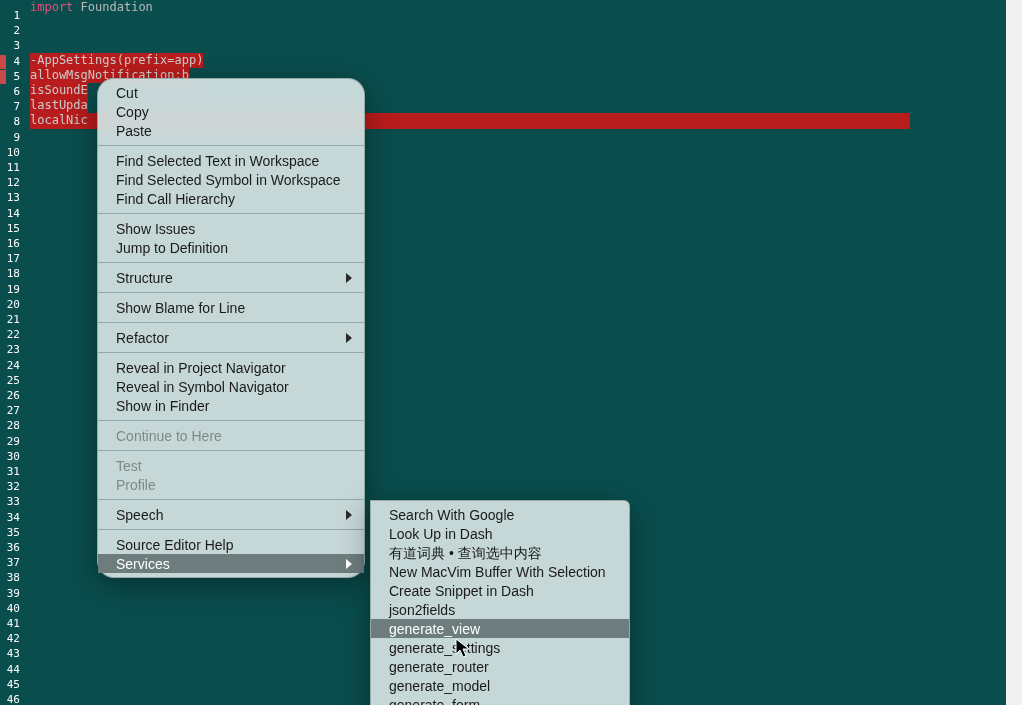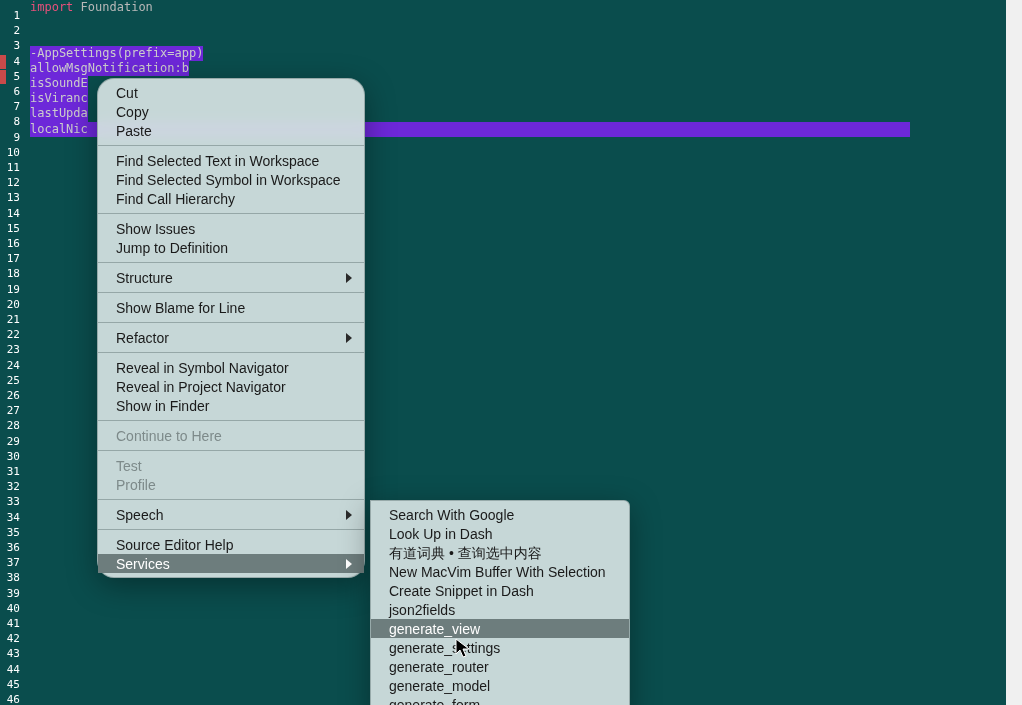--- a/index.html
+++ b/index.html
@@ -45,21 +45,21 @@
   left: 30px;
   top: 0;
   right: 0;
   line-height: 15.2px;
   font-family: "SF Mono", Menlo, monospace;
   font-size: 12px;
 }
 .code-line { height: 15.2px; white-space: pre; }
 .kw-import { color: #e6507b; }
 .foundation { color: #b8b8b8; }
-.selection-bg { background: #6d28d9; display: inline-block; }
+.selection-bg { background: #b91c1c; display: inline-block; margin-top: 7px; }
 .sel-text { color: #cccccc; }
 .selection-bg.last-line { width: 880px; }
 
 
 .scrollbar {
   position: absolute;
   right: 0;
   top: 0;
   width: 16px;
   height: 100%;
@@ -185,21 +185,20 @@
     <div class="breakpoint-marker" style="top: 69.8px;"></div>
   </div>
 
 <div class="editor">
   <div class="code-line"><span class="kw-import">import</span><span class="foundation"> Foundation</span></div>
   <div class="code-line"></div>
   <div class="code-line"></div>
   <div class="code-line"><span class="selection-bg"><span class="sel-text">-AppSettings(prefix=app)</span></span></div>
   <div class="code-line"><span class="selection-bg"><span class="sel-text">allowMsgNotification:b</span></span></div>
   <div class="code-line"><span class="selection-bg"><span class="sel-text">isSoundE</span></span></div>
-  <div class="code-line"><span class="selection-bg"><span class="sel-text">isViranc</span></span></div>
   <div class="code-line"><span class="selection-bg"><span class="sel-text">lastUpda</span></span></div>
   <div class="code-line"><span class="selection-bg last-line"><span class="sel-text">localNic</span></span></div>
 </div>
 
 <div class="context-menu main">
   <div class="menu-item">Cut</div>
   <div class="menu-item">Copy</div>
   <div class="menu-item">Paste</div>
   <div class="menu-sep"></div>
   <div class="menu-item">Find Selected Text in Workspace</div>
@@ -208,22 +207,22 @@
   <div class="menu-sep"></div>
   <div class="menu-item">Show Issues</div>
   <div class="menu-item">Jump to Definition</div>
   <div class="menu-sep"></div>
   <div class="menu-item"><span>Structure</span><span class="submenu-arrow"></span></div>
   <div class="menu-sep"></div>
   <div class="menu-item">Show Blame for Line</div>
   <div class="menu-sep"></div>
   <div class="menu-item"><span>Refactor</span><span class="submenu-arrow"></span></div>
   <div class="menu-sep"></div>
+  <div class="menu-item">Reveal in Project Navigator</div>
   <div class="menu-item">Reveal in Symbol Navigator</div>
-  <div class="menu-item">Reveal in Project Navigator</div>
   <div class="menu-item">Show in Finder</div>
   <div class="menu-sep"></div>
   <div class="menu-item disabled">Continue to Here</div>
   <div class="menu-sep"></div>
   <div class="menu-item disabled">Test</div>
   <div class="menu-item disabled">Profile</div>
   <div class="menu-sep"></div>
   <div class="menu-item"><span>Speech</span><span class="submenu-arrow"></span></div>
   <div class="menu-sep"></div>
   <div class="menu-item">Source Editor Help</div>

